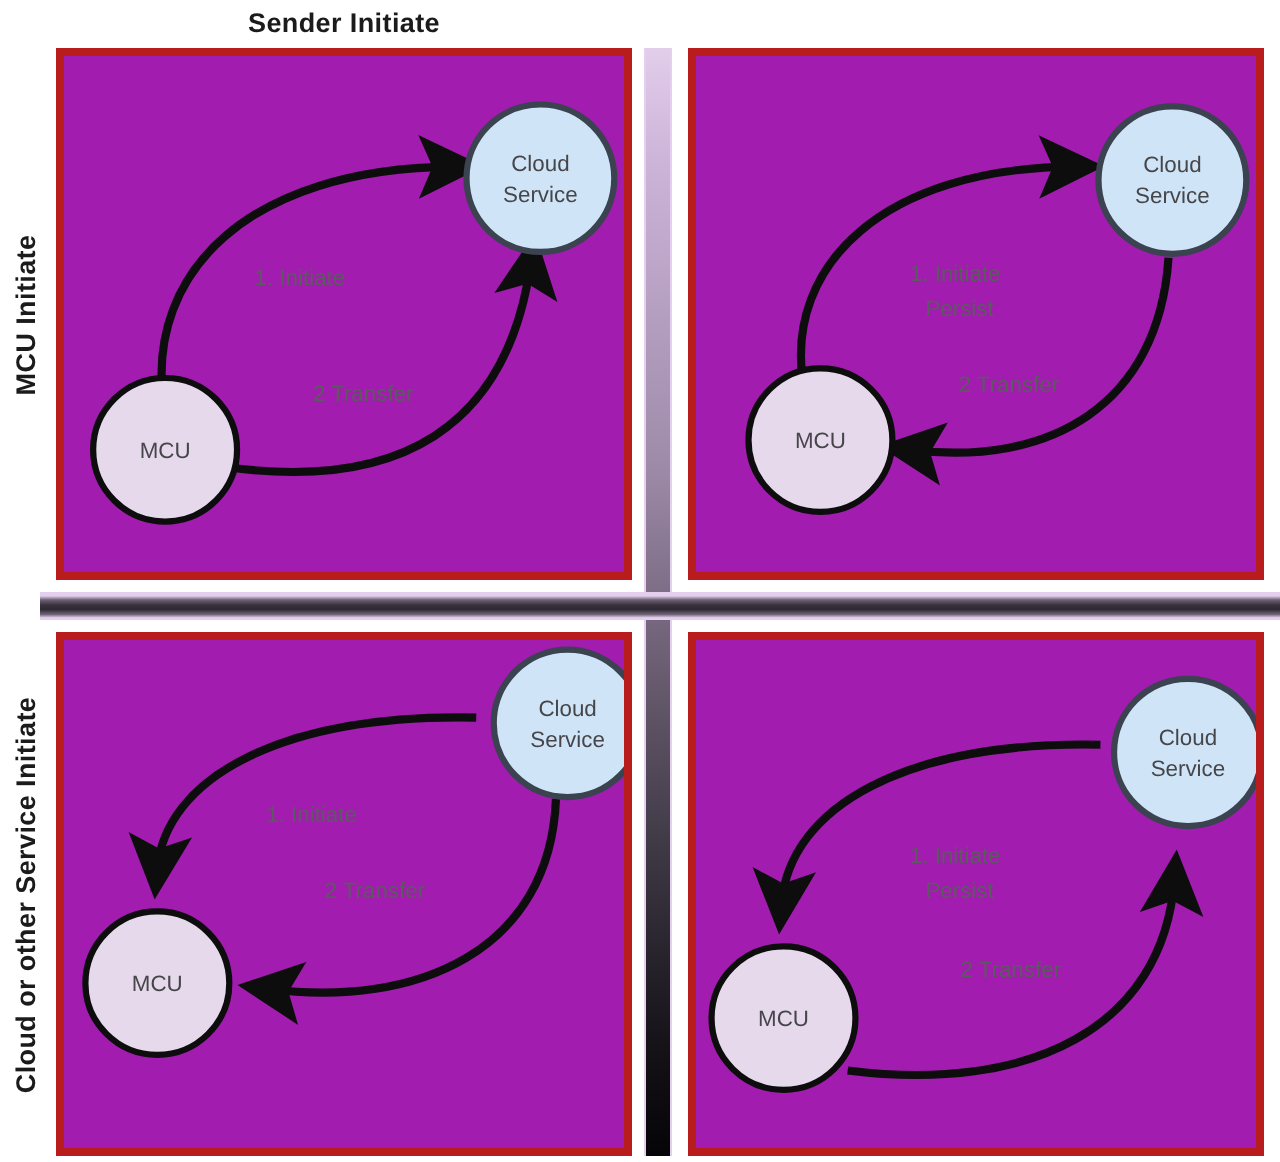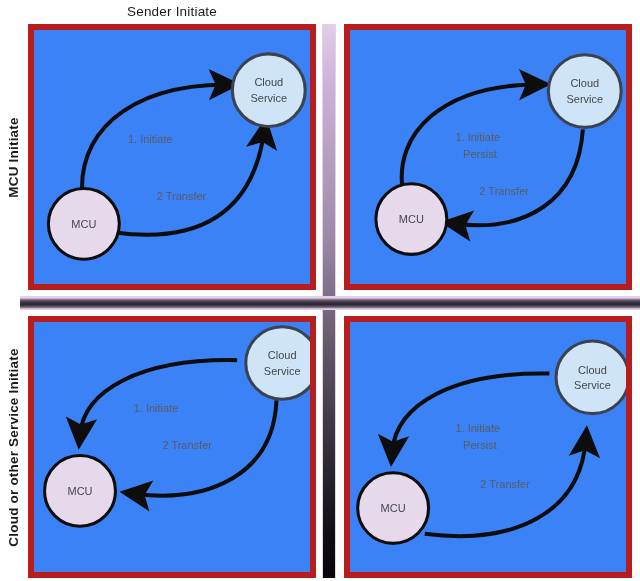--- a/index.html
+++ b/index.html
@@ -23,21 +23,21 @@
   }
 
   
   .col-header {
     position: absolute;
     top: 2px;
     height: 20px;
     line-height: 20px;
     text-align: center;
     font-size: 13.5px;
-    font-weight: normal;
+    font-weight: bold;
     color: #1b1b1b;
     letter-spacing: 0.2px;
   }
   #col-header-left  { left: 28px;  width: 288px; }
   #col-header-right { left: 344px; width: 288px; }
 
   
   .row-label {
     position: absolute;
     left: 0;
@@ -55,22 +55,22 @@
     transform: rotate(-90deg);
     white-space: nowrap;
     letter-spacing: 0.2px;
   }
   #row-label-top    { top: 24px;  height: 266px; }
   #row-label-bottom { top: 316px; height: 262px; }
 
   
   .quadrant {
     position: absolute;
-    background: #3b82f6;
-    border: 6px solid #b91c1c;
+    background: #a21caf;
+    border: 4px solid #b91c1c;
     box-sizing: border-box;
     overflow: hidden;
   }
   #quad-top-left     { left: 28px;  top: 24px;  width: 288px; height: 266px; }
   #quad-top-right    { left: 344px; top: 24px;  width: 288px; height: 266px; }
   #quad-bottom-left  { left: 28px;  top: 316px; width: 288px; height: 262px; }
   #quad-bottom-right { left: 344px; top: 316px; width: 288px; height: 262px; }
 
   .quadrant svg { display: block; width: 100%; height: 100%; }
 

